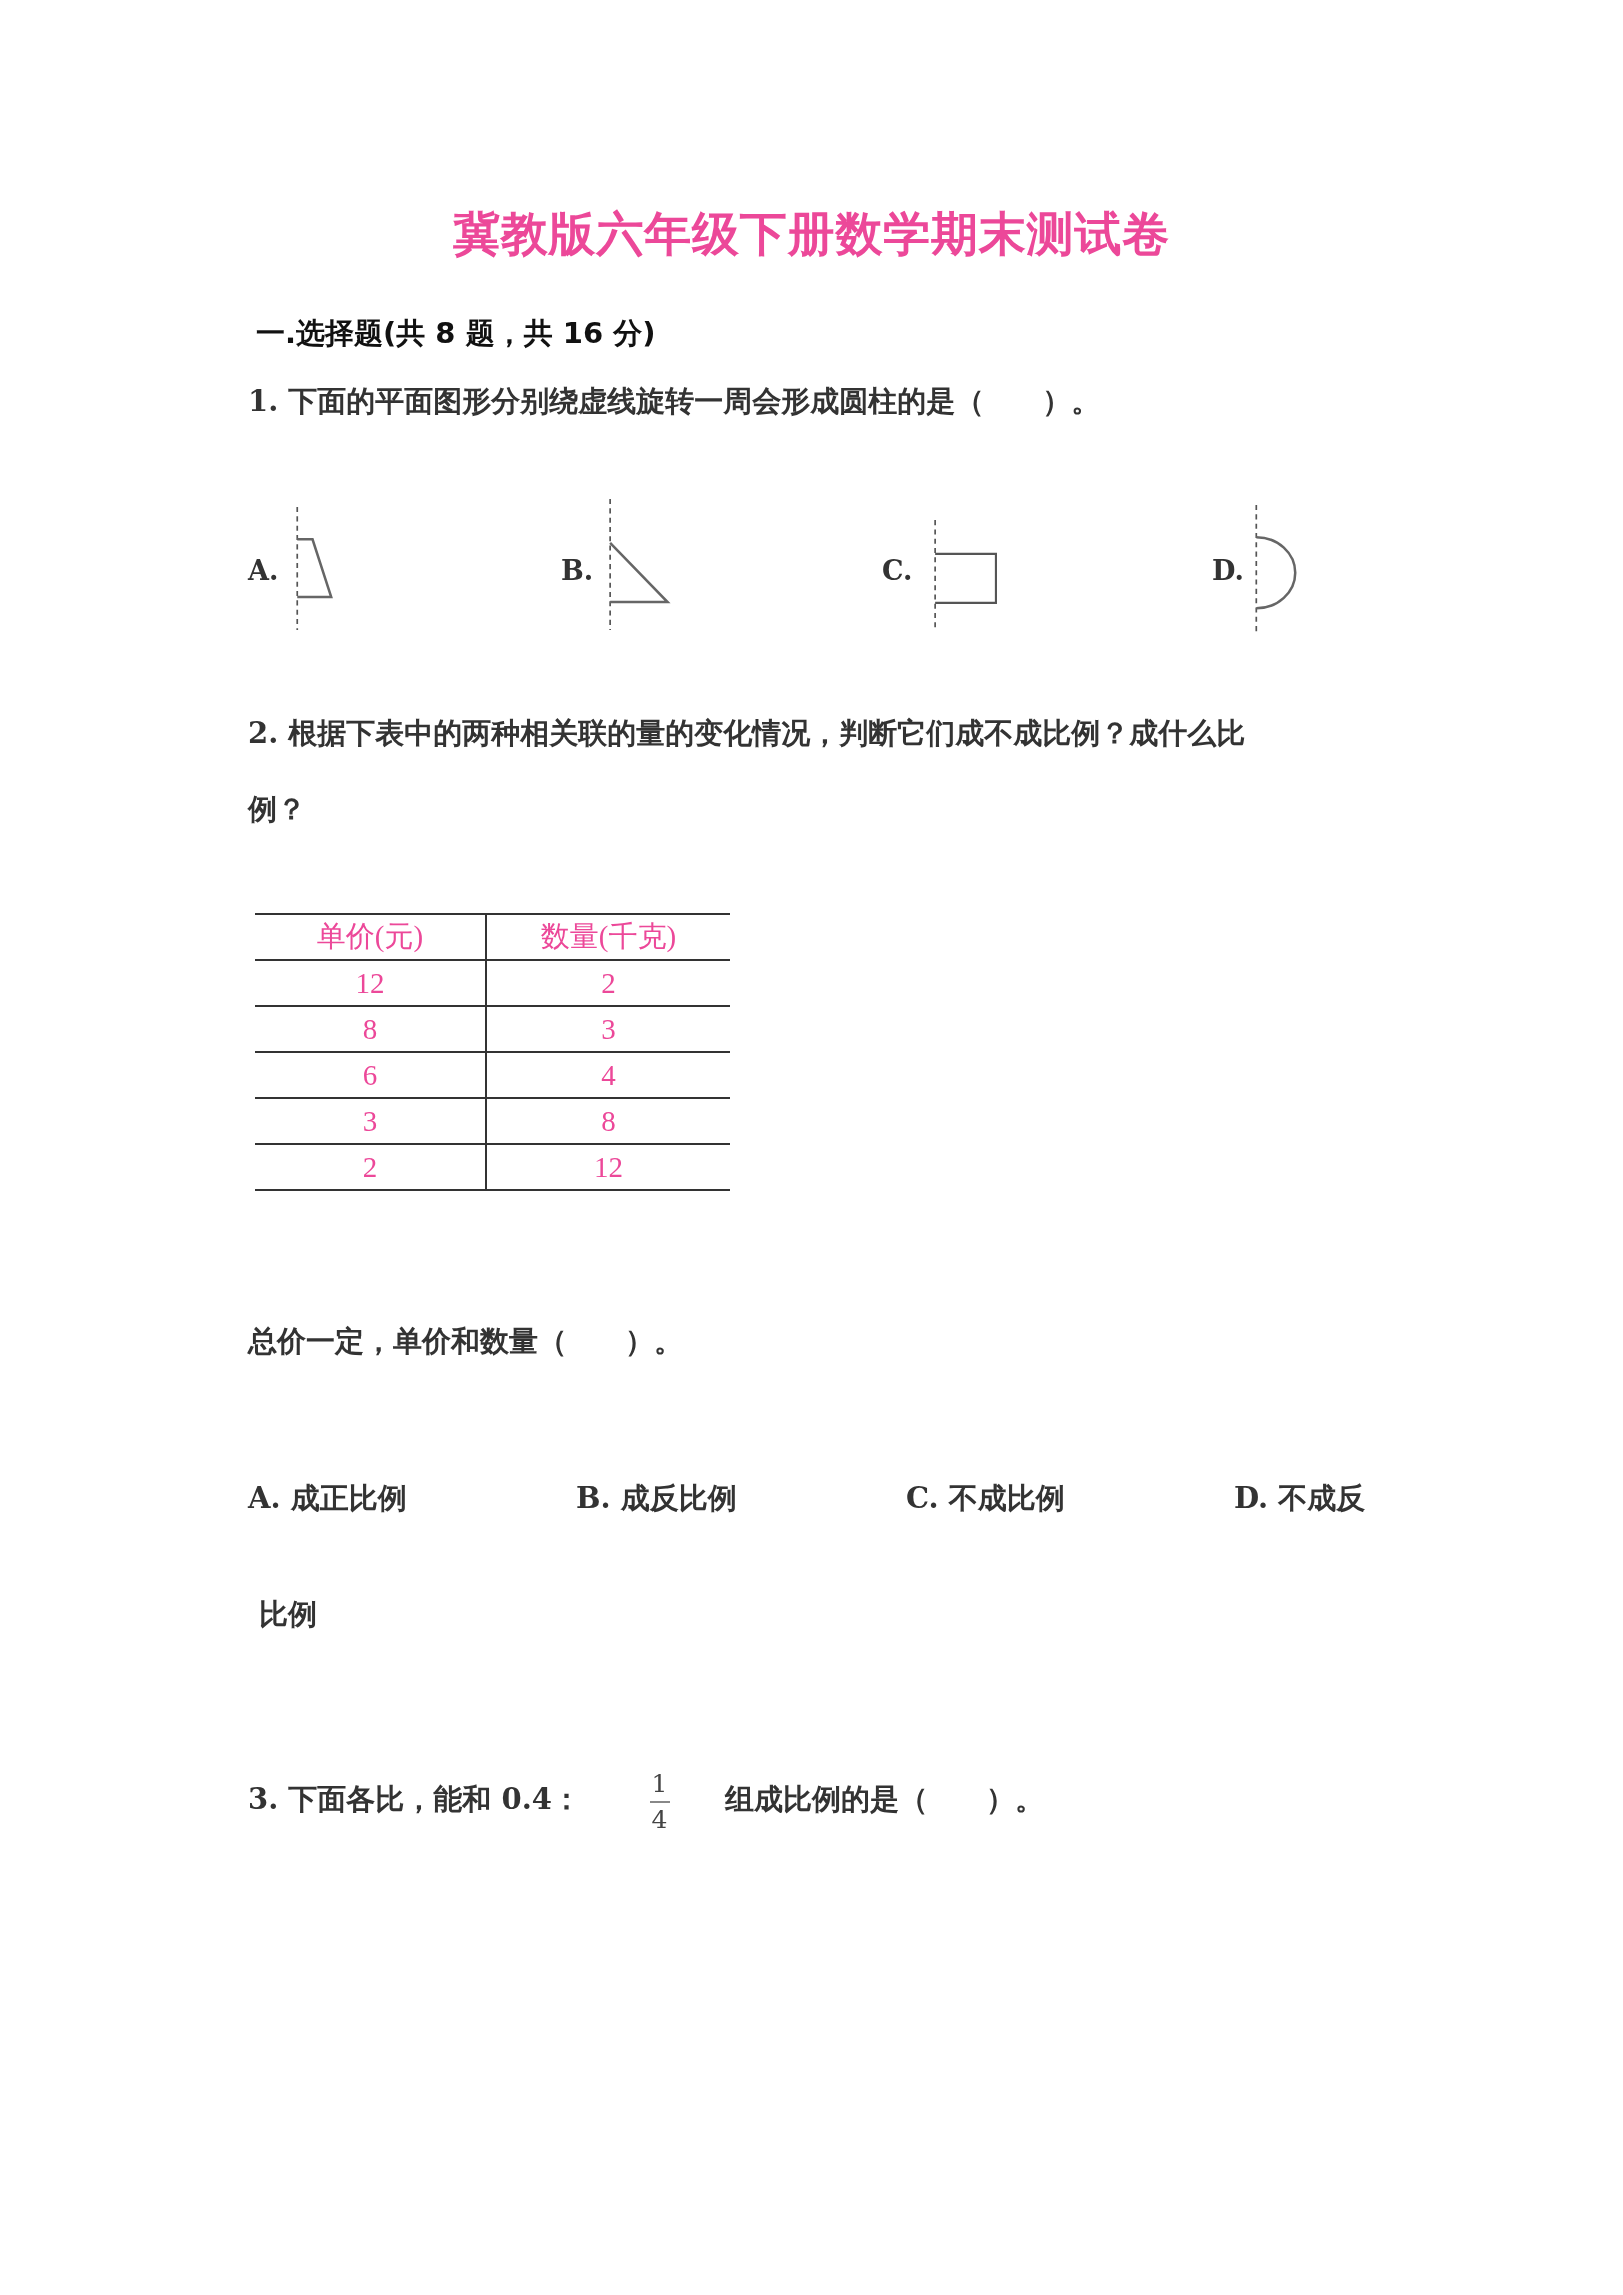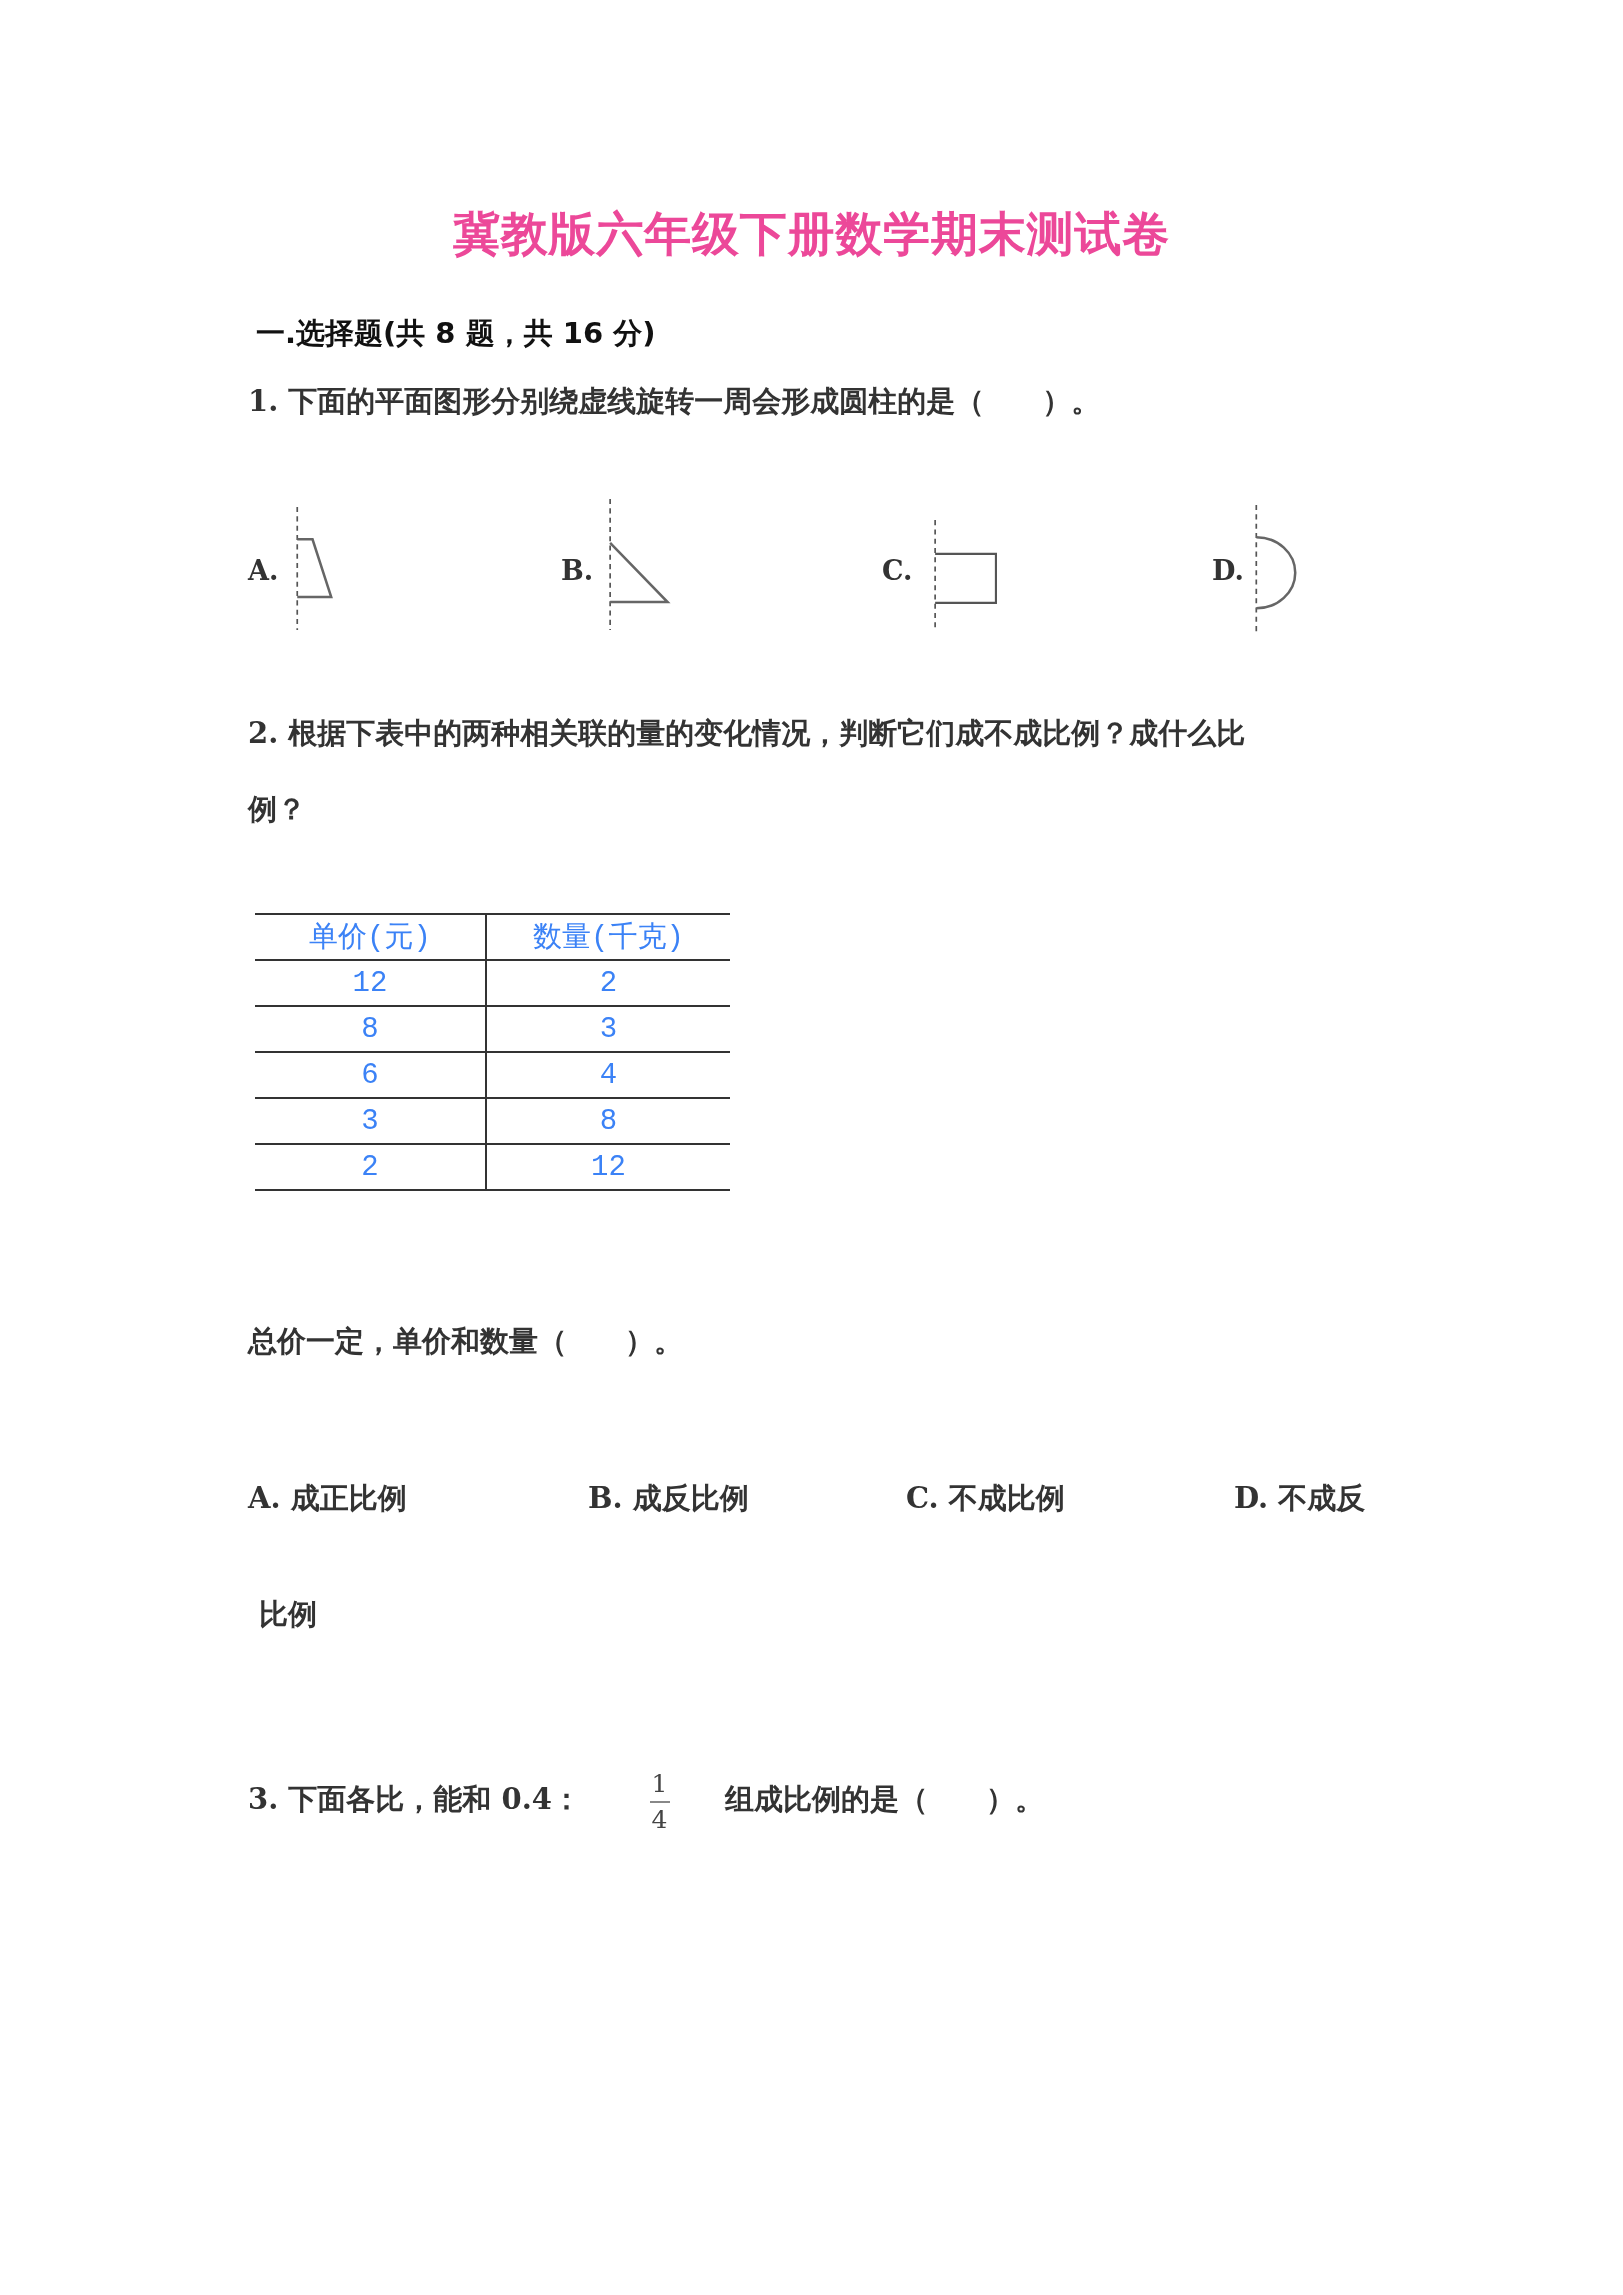--- a/index.html
+++ b/index.html
@@ -7,21 +7,21 @@
          font-family:"DejaVu Serif","Liberation Serif",serif; color:#222; }
   .abs { position:absolute; white-space:nowrap;font-weight:bold; }
   .title { left:0; width:1623px; top:203px; text-align:center; font-size:47px; font-weight:bold; color:#ec4899;
            font-family:"DejaVu Sans","Liberation Sans",sans-serif; letter-spacing:0.8px; }
   .section { left:248px; top:314px; font-size:29px; font-weight:bold; color:#111;
              font-family:"DejaVu Sans","Liberation Sans",sans-serif;margin-left:8px; }
   .q { font-size:29px; color:#333; }
   .optlabel { font-size:27px; color:#333; }
   svg.fig { position:absolute; }
   table.data { position:absolute; left:255px; top:913px; width:475px; border-collapse:collapse;
-               font-family:Liberation Mono, monospace; font-size:29px; color:#3b82f6; }
+               font-family:Liberation Serif, serif; font-size:29px; color:#ec4899; }
   table.data td, table.data th { height:44px; text-align:center; font-weight:normal; padding:0;
                border-top:2.5px solid #333; border-bottom:2.5px solid #333; }
   table.data td:first-child, table.data th:first-child { border-right:2.5px solid #333; width:230px; }
   .frac { position:absolute; left:647px; top:1769px; width:25px; text-align:center; font-size:25px; color:#444; }
   .frac .num { display:block; line-height:30px; }
   .frac .bar { display:block; height:2.5px; background:#888; margin:1.7px 2.5px; }
   .frac .den { display:block; line-height:30px; }
 </style>
 </head>
 <body>
@@ -87,21 +87,21 @@
     <tr>
         <td>2</td>
         <td>12</td>
       </tr>
   </tbody>
 </table>
 
 <div class="abs q" style="left:248px;top:1322px;">总价一定，单价和数量（　　）。</div>
 
 <div class="abs q" style="left:248px;top:1479px;">A. 成正比例</div>
-<div class="abs q" style="left:588px;top:1479px;">B. 成反比例</div>
+<div class="abs q" style="left:576px;top:1479px;">B. 成反比例</div>
 <div class="abs q" style="left:906px;top:1479px;">C. 不成比例</div>
 <div class="abs q" style="left:1234px;top:1479px;">D. 不成反</div>
 <div class="abs q" style="left:259px;top:1595px;">比例</div>
 
 <div class="abs q" style="left:248px;top:1780px;">3. 下面各比，能和 0.4：</div>
 <div class="frac">
   <span class="num">1</span>
   <span class="bar"></span>
   <span class="den">4</span>
 </div>

